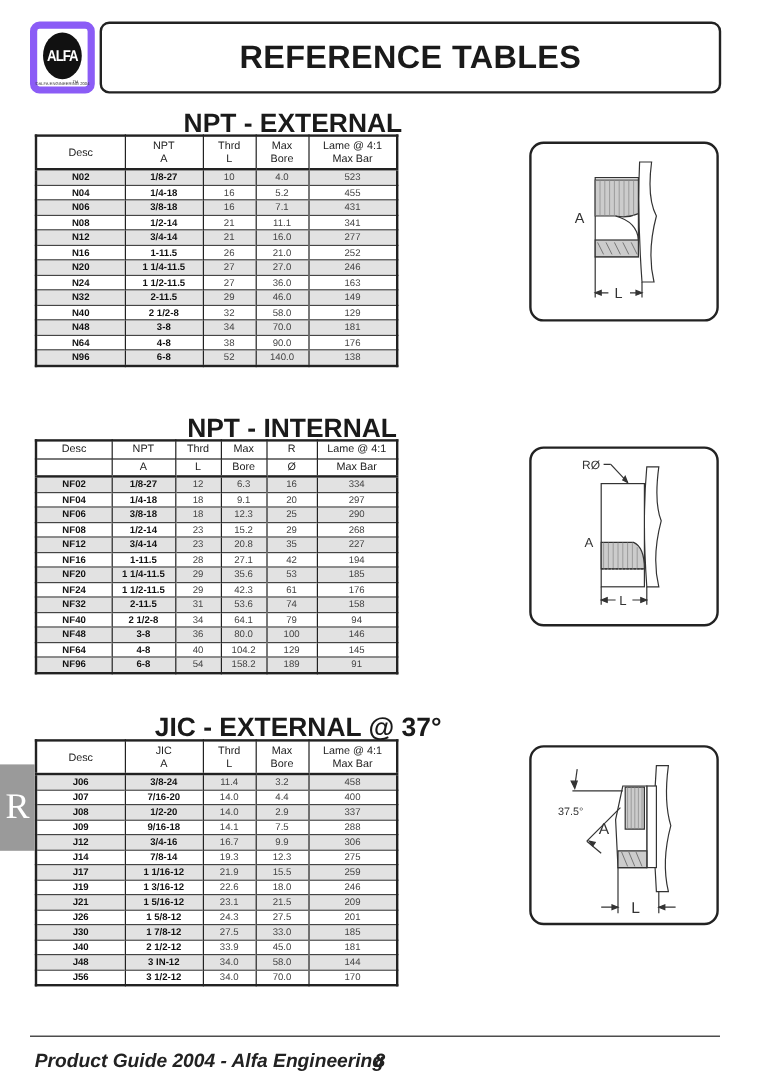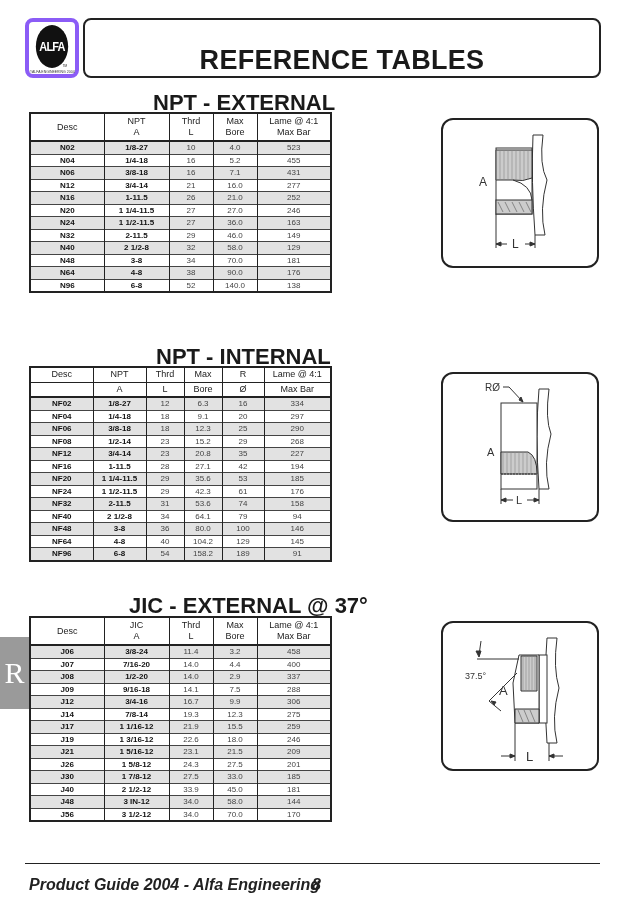--- a/index.html
+++ b/index.html
@@ -2,35 +2,35 @@
 <html><head>
 <meta charset="utf-8">
 <style>
   html, body { margin: 0; padding: 0; }
   body {
     width: 636px; height: 900px; position: relative; overflow: hidden;
     background: #ffffff; font-family: "Liberation Sans", sans-serif; color: #111;
   }
   .logo-box {
     position: absolute; left: 25px; top: 18px; width: 54px; height: 60px;
-    border: 4px solid #8b5cf6; border-radius: 8px; box-sizing: border-box;
+    border: 6px solid #8b5cf6; border-radius: 8px; box-sizing: border-box;
     display: flex; flex-direction: column; align-items: center; justify-content: flex-start;
   }
   .logo-oval {
     margin-top: 3px; width: 38px; height: 46px; border-radius: 50%;
     background: #111; color: #fff; display: flex; align-items: center; justify-content: center;
     font-weight: bold; font-size: 13px; letter-spacing: -1px; font-family: "Liberation Sans Narrow", "Liberation Sans", sans-serif;
     transform: scaleX(0.85);
   }
   .logo-tm { position: absolute; right: 8px; top: 42px; font-size: 3px; }
   .logo-sub { font-size: 3.5px; margin-top: 2px; white-space: nowrap; color: #333; }
   .title-box {
     position: absolute; left: 83px; top: 18px; width: 518px; height: 60px;
     border: 2px solid #222; border-radius: 8px; box-sizing: border-box;
-    display: flex; align-items: flex-end; justify-content: center;
+    display: flex; align-items: center; justify-content: center;
   }
   .title-box span {
     font-weight: bold; font-size: 27px; letter-spacing: 0.3px; color: #1a1a1a;
   }
   .section-title {
     position: absolute; font-weight: bold; font-size: 22px; color: #1a1a1a; white-space: nowrap;
   }
   table.ref {
     position: absolute; left: 29px; width: 301px; border-collapse: collapse;
     border: 2px solid #222; table-layout: fixed;
@@ -108,20 +108,27 @@
         <td>16</td>
         <td>5.2</td>
         <td>455</td>
       </tr>
       <tr>
         <td class="b">N06</td>
         <td class="b">3/8-18</td>
         <td>16</td>
         <td>7.1</td>
         <td>431</td>
+      </tr>
+      <tr>
+        <td class="b">N08</td>
+        <td class="b">1/2-14</td>
+        <td>21</td>
+        <td>11.1</td>
+        <td>341</td>
       </tr>
       <tr>
         <td class="b">N12</td>
         <td class="b">3/4-14</td>
         <td>21</td>
         <td>16.0</td>
         <td>277</td>
       </tr>
       <tr>
         <td class="b">N16</td>

